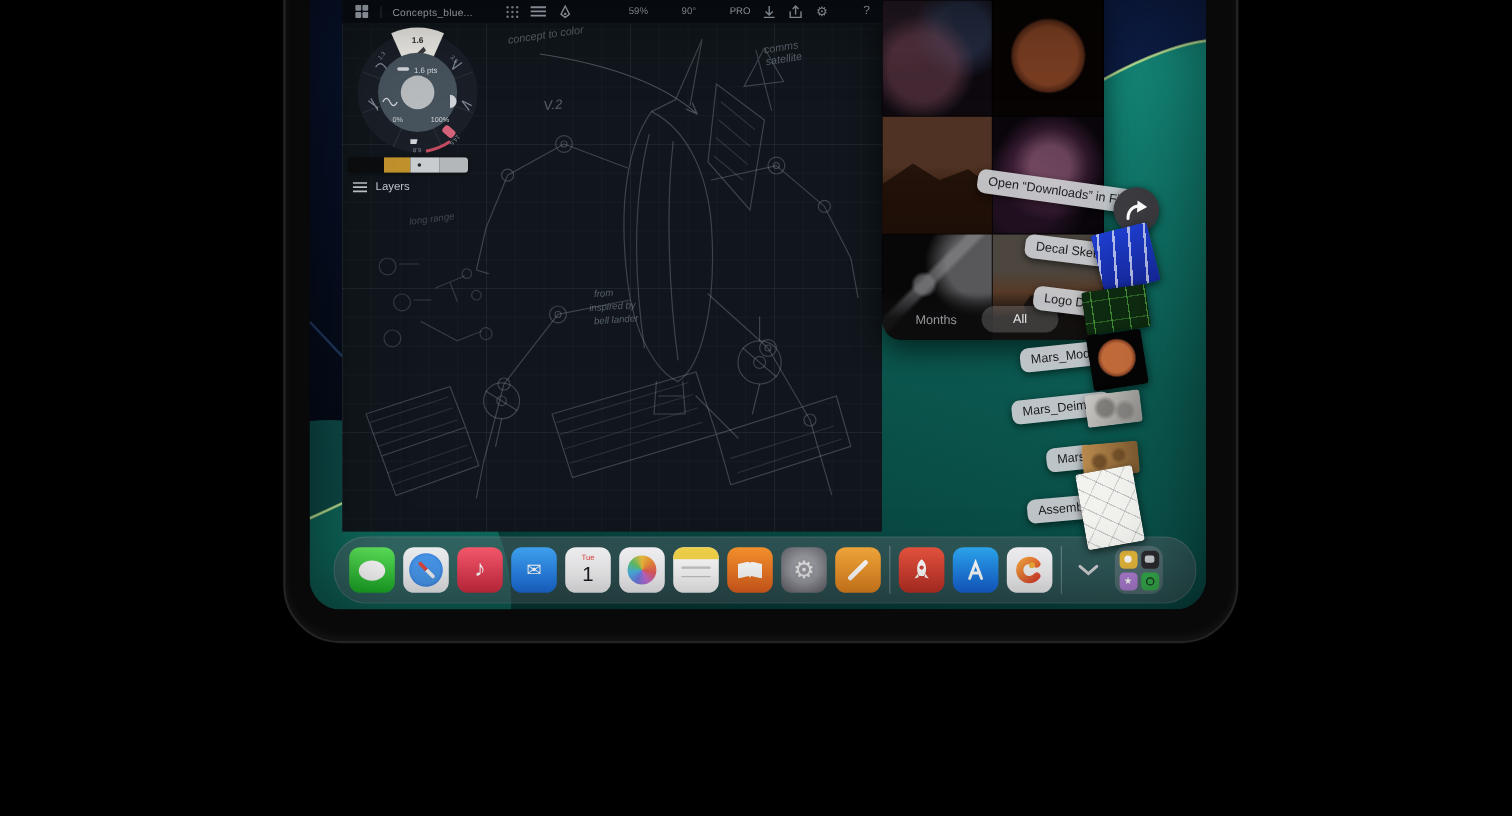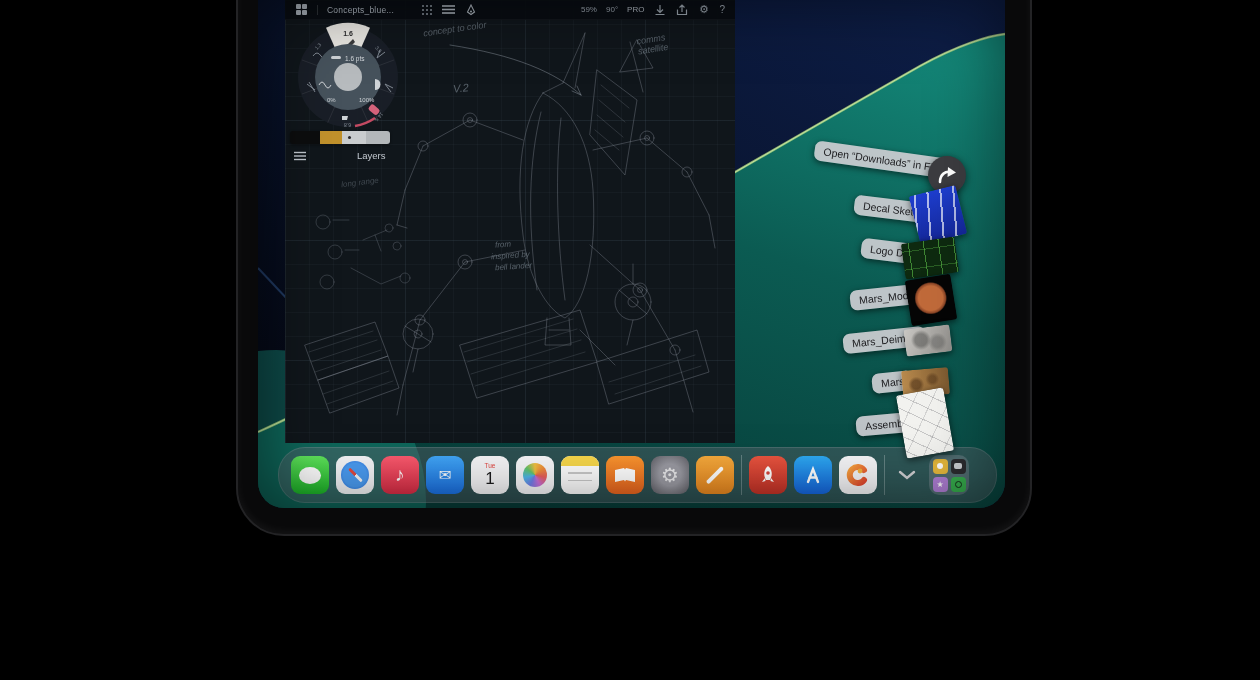--- a/index.html
+++ b/index.html
@@ -21,34 +21,34 @@
       linear-gradient(90deg,rgba(140,165,190,.055) 1px,transparent 1px),
       linear-gradient(rgba(140,165,190,.09) 1px,transparent 1px),
       linear-gradient(90deg,rgba(140,165,190,.09) 1px,transparent 1px);
     background-size:24px 24px,24px 24px,120px 120px,120px 120px;}
   #canvas-dim{position:absolute;inset:0;background:rgba(4,7,11,.22);pointer-events:none;}
   #cbar{position:absolute;left:0;top:0;width:450px;height:20px;display:flex;align-items:center;
         justify-content:space-between;background:rgba(9,13,18,.92);border-bottom:1px solid rgba(255,255,255,.04);
         padding:0 10px;box-sizing:border-box;z-index:5;text-align:center;}
   .tgrp{display:flex;align-items:center;gap:9px;}
   .ttxt{font-size:8.5px;color:#aab2bb;letter-spacing:.2px;}
-  .tnum{font-size:8px;color:#98a1ab;}
+  .tnum{font-size:8px;color:#98a1ab;margin-left:19px;}
   .tico{display:inline-flex;align-items:center;justify-content:center;width:13px;height:13px;color:#9aa3ad;}
   .vsep{width:1px;height:10px;background:rgba(255,255,255,.15);}
 
   .handw{position:absolute;color:#93a0ac;opacity:.7;font-style:italic;font-size:9px;white-space:nowrap;}
 
   
   #swatchbar{position:absolute;left:5px;top:131px;width:100px;height:13px;display:flex;border-radius:3px;
              overflow:hidden;box-shadow:0 1px 3px rgba(0,0,0,.5);z-index:5;}
   .sw{height:100%;position:relative;}
   .swdot{position:absolute;left:6px;top:5px;width:3px;height:3px;border-radius:50%;background:#26262a;}
 
   #layersrow{position:absolute;left:9px;top:150px;display:flex;align-items:center;gap:7px;z-index:5;}
-  #layersrow .lbl{font-size:9.5px;color:#c3c9d0;margin-left:44px;}
+  #layersrow .lbl{font-size:9.5px;color:#c3c9d0;}
 
   
   #photos{position:absolute;left:477px;top:0;width:185px;height:283px;border-radius:0 0 16px 16px;
           overflow:hidden;background:#000;box-shadow:0 8px 24px rgba(0,0,0,.6);}
   .ph{position:absolute;box-shadow:inset 0 0 0 .5px #000;}
   .ph-nebula1{background:
       radial-gradient(circle at 36% 58%,rgba(158,92,112,.55) 0 34%,transparent 55%),
       radial-gradient(circle at 72% 26%,rgba(78,104,150,.5) 0 22%,transparent 42%),
       radial-gradient(circle at 20% 20%,rgba(120,80,100,.3) 0 20%,transparent 40%),#120d16;}
   .ph-marsglobe{background:radial-gradient(circle at 50% 48%,#a6552f 0 35%,#6e351c 43%,#0a0505 46%),#060505;}
@@ -358,20 +358,32 @@
             <g stroke="#c3c9d0" stroke-width="1.4">
               <line x1="0" y1="1.5" x2="12" y2="1.5"></line>
               <line x1="0" y1="5" x2="12" y2="5"></line>
               <line x1="0" y1="8.5" x2="12" y2="8.5"></line>
             </g>
           </svg>
         <span class="lbl">Layers</span>
       </div>
     </div>
 
+    <div id="photos">
+      <div class="ph ph-nebula1" style="left:0;top:0;width:92px;height:97px;"></div>
+      <div class="ph ph-marsglobe" style="left:92px;top:0;width:93px;height:97px;"></div>
+      <div class="ph ph-marsland" style="left:0;top:97px;width:92px;height:98px;"></div>
+      <div class="ph ph-orion" style="left:92px;top:97px;width:93px;height:98px;"></div>
+      <div class="ph ph-voyager" style="left:0;top:195px;width:92px;height:88px;"></div>
+      <div class="ph ph-rover" style="left:92px;top:195px;width:93px;height:88px;"></div>
+      <div id="phbar"></div>
+      <span id="seg-months" style="z-index:5;">Months</span>
+      <span id="seg-all" style="z-index:5;">All</span>
+      <div id="photos-dim"></div>
+    </div>
 
     <div id="draglayer">
       <span class="pill" style="left:556px;top:150px;transform:rotate(8deg);">Open “Downloads” in Files</span>
       <div id="sharebtn">
         <svg width="22" height="20" viewBox="0 0 22 20">
           <path d="M4 17 C4 9 10 6 14 7" stroke="#fff" stroke-width="2.6" fill="none" stroke-linecap="round"></path>
           <path d="M12 2 L20 7.5 L11.5 12 Z" fill="#fff"></path>
         </svg>
       </div>
 

